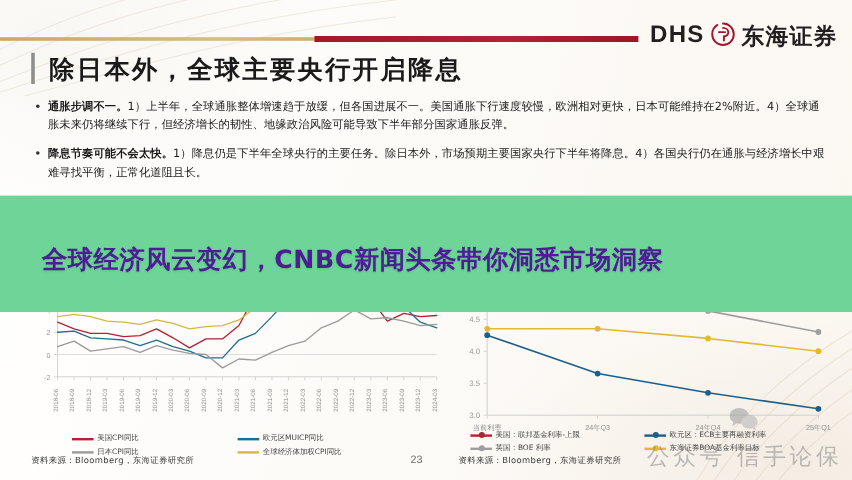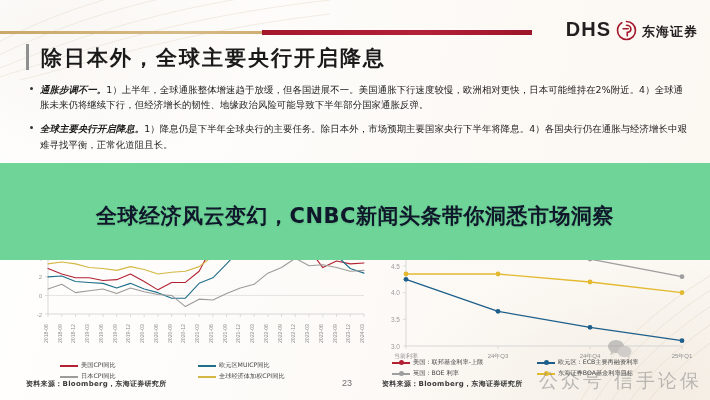--- a/index.html
+++ b/index.html
@@ -25,72 +25,72 @@
   }
   .swirl-tl { left:-30px; top:-40px; width:360px; height:120px; }
   .swirl-br { right:-10px; bottom:-20px; width:300px; height:150px; }
 
   
   .toprule { position:absolute; left:0; top:30px; width:710px; height:5px; }
   .toprule .gold { position:absolute; left:0; top:1px; width:262px; height:3px; background:linear-gradient(90deg,#c9a868 0%,#d7bb86 70%,#cfae72 100%); }
   .toprule .red  { position:absolute; left:262px; top:0px; width:270px; height:5px; background:linear-gradient(90deg,#a4182c 0%,#b3203a 60%,#9d1528 100%); }
 
   
-  .logo { position:absolute; right:12px; top:18px; display:flex; align-items:flex-end; gap:5px; }
+  .logo { position:absolute; right:12px; top:18px; display:flex; align-items:flex-start; gap:5px; }
   .logo .dhs { font-weight:bold; font-size:20px; letter-spacing:1px; color:#231f20; font-family:"Liberation Sans",sans-serif; }
   .logo .mark { width:21px; height:21px; position:relative; }
-  .logo .cn { font-size:13px; color:#231f20; font-weight:bold; letter-spacing:1px; font-family:"DejaVu Sans",sans-serif; }
+  .logo .cn { font-size:19px; color:#231f20; font-weight:bold; letter-spacing:1px; font-family:"DejaVu Sans",sans-serif; }
 
   
   .title-wrap { position:absolute; left:26px; top:44px; display:flex; }
   .title-bar { width:3px; height:26px; background:#8f8f8f; margin-right:12px; }
   .title { font-size:21px; font-weight:bold; color:#1a1a1a; letter-spacing:2px; font-family:"DejaVu Sans",sans-serif; white-space:nowrap; }
 
   
   .bullets { position:absolute; left:30px; top:82px; width:660px; }
   .bullet { display:flex; margin-bottom:9px; }
   .dot { width:10px; flex:0 0 10px; padding-top:5px; }
   .dot span { display:block; width:3px; height:3px; border-radius:50%; background:#333; }
   .btext { font-size:9.4px; line-height:1.62; color:#1a1a1a; font-family:"DejaVu Sans",sans-serif; letter-spacing:.1px; }
-  .btext b { font-weight:bold;font-style:italic; }
+  .btext b { font-weight:bold; }
 
   
   .chart { position:absolute; background:rgba(255,255,255,0.0); }
   .chart-left  { left:24px;  top:176px; width:348px; height:200px; }
   .chart-right { left:378px; top:176px; width:318px; height:200px; }
   .chart svg { display:block; }
 
   .legend { display:flex; flex-wrap:wrap; font-size:6.2px; color:#444; font-family:"DejaVu Sans",sans-serif; }
   .legend .li { display:flex; align-items:center; margin:1px 0; }
   .legend .sw { width:18px; height:2px; margin-right:3px; flex:0 0 18px; }
   .legend .sw.pt { position:relative; }
   .legend .sw.pt::after { content:""; position:absolute; left:7px; top:-1.6px; width:5px; height:5px; border-radius:50%; background:inherit; }
 
   .legend-left { position:absolute; left:24px; top:360px; width:348px; }
   .legend-left .li { width:50%; justify-content:flex-start; }
   .legend-left .li:nth-child(odd) { padding-left:36px; }
   .legend-right { position:absolute; left:378px; top:357px; width:318px; }
   .legend-right .li { width:50%; }
   .legend-right .li:nth-child(odd) { padding-left:14px; }
 
-  .source { position:absolute; font-size:7px; color:#3a3a3a; font-family:"DejaVu Sans",sans-serif; letter-spacing:.3px;font-weight:bold; }
+  .source { position:absolute; font-size:7px; color:#3a3a3a; font-family:"DejaVu Sans",sans-serif; letter-spacing:.3px; }
   .source-left  { left:26px;  top:379px; }
   .source-right { left:382px; top:379px; }
   .pageno { position:absolute; left:342px; top:378px; font-size:9px; color:#6f6f6f; font-family:"Liberation Sans",sans-serif; }
 
   
   .banner {
     position:absolute; left:0; top:163px; width:710px; height:97px;
     background:#6ed497;
     display:flex; align-items:center; justify-content:center;
     z-index:30;
   }
   .banner-text {
-    color:#0f172a; font-size:21px; font-weight:bold; line-height:1.45;
-    text-align:center; width:640px; letter-spacing:.5px;
+    color:#4c1d95; font-size:21px; font-weight:bold; line-height:1.45;
+    text-align:left; width:640px; letter-spacing:.5px;
     font-family:"DejaVu Sans",sans-serif;
     text-shadow:0 1px 2px rgba(0,0,0,.10);
     margin-top:10px;
   }
 
   
   .watermark {
     position:absolute; right:8px; bottom:6px; z-index:40;
     display:flex; align-items:center; gap:8px;
     opacity:.55;
@@ -152,21 +152,21 @@
         </div>
       <div class="btext">
         <b>通胀步调不一。</b><span>1）上半年，全球通胀整体增速趋于放缓，但各国进展不一。美国通胀下行速度较慢，欧洲相对更快，日本可能维持在2%附近。4）全球通胀未来仍将继续下行，但经济增长的韧性、地缘政治风险可能导致下半年部分国家通胀反弹。</span>
       </div>
     </div>
     <div class="bullet">
       <div class="dot">
           <span></span>
         </div>
       <div class="btext">
-        <b>全球主要央行开启降息。</b><span>1）降息仍是下半年全球央行的主要任务。除日本外，市场预期主要国家央行下半年将降息。4）各国央行仍在通胀与经济增长中艰难寻找平衡，正常化道阻且长。</span>
+        <b>降息节奏可能不会太快。</b><span>1）降息仍是下半年全球央行的主要任务。除日本外，市场预期主要国家央行下半年将降息。4）各国央行仍在通胀与经济增长中艰难寻找平衡，正常化道阻且长。</span>
       </div>
     </div>
   </div>
 
   <div class="chart chart-left">
     <svg id="svg-left" width="348" height="200" viewBox="0 0 348 200">
         <line x1="21" y1="138" x2="24" y2="138" stroke="#cfcfcf" stroke-width="0.7"></line>
         <text x="18" y="140.6" text-anchor="end" font-size="6" fill="#9a9a9a" font-family="Liberation Sans, sans-serif">-2</text>
         <line x1="21" y1="119.42857142857143" x2="24" y2="119.42857142857143" stroke="#cfcfcf" stroke-width="0.7"></line>
         <text x="18" y="122.02857142857142" text-anchor="end" font-size="6" fill="#9a9a9a" font-family="Liberation Sans, sans-serif">0</text>

